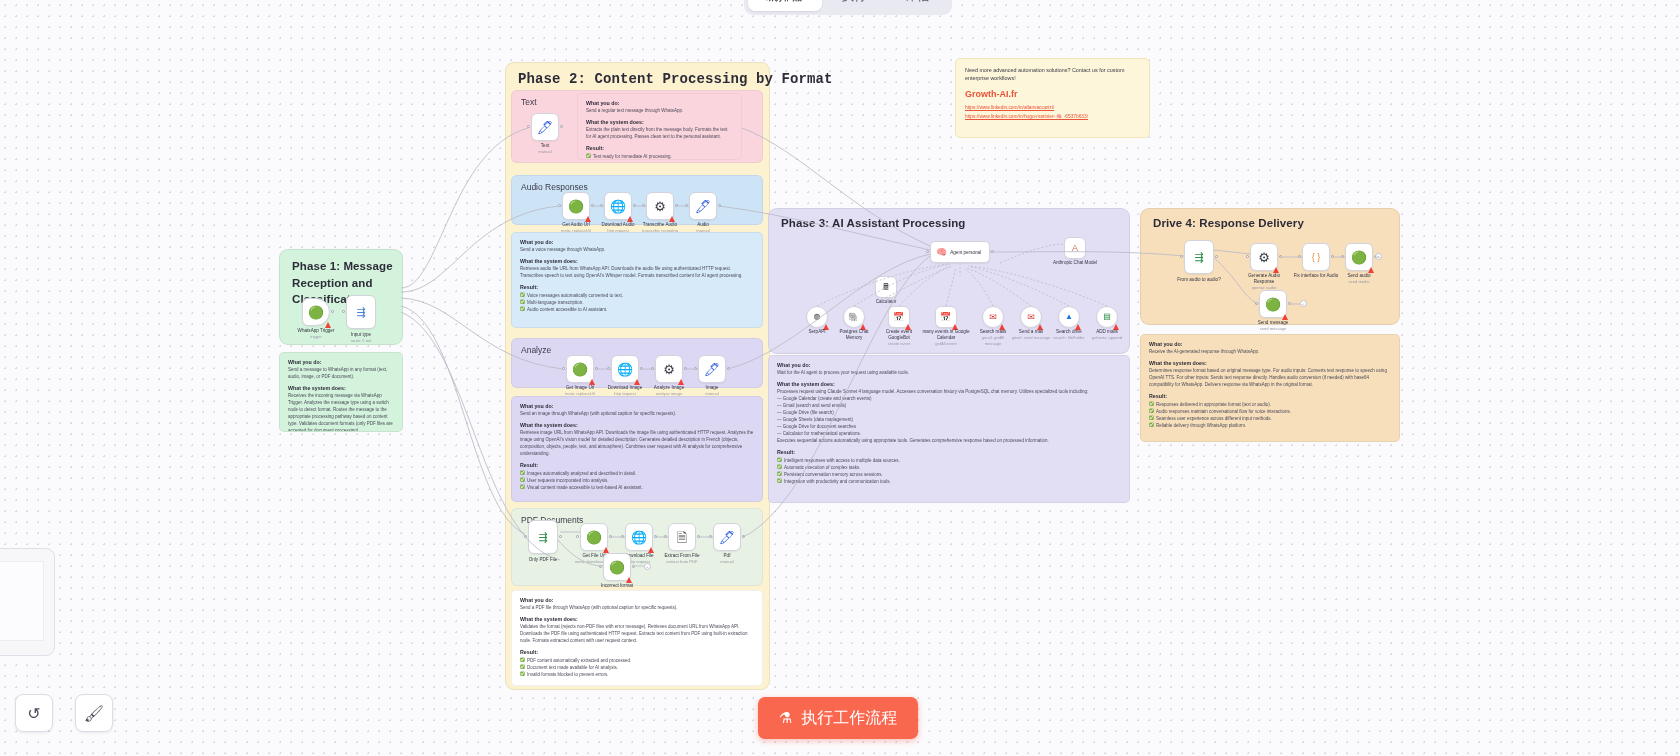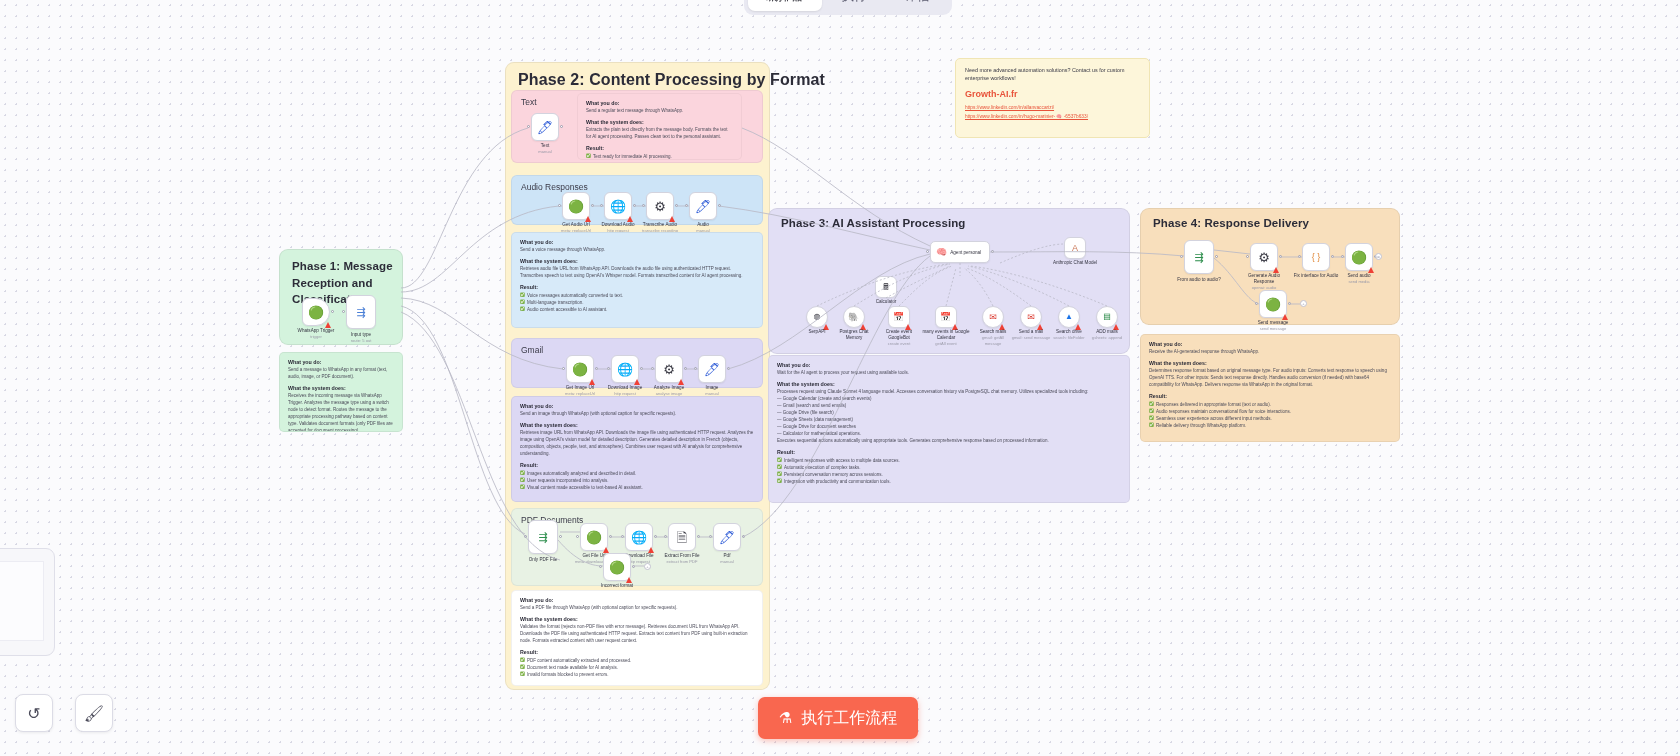--- a/index.html
+++ b/index.html
@@ -149,21 +149,21 @@
 </div>
 <div class="card" style="left:279px;top:352px;width:124px;height:80px;background:#d4f3dd;">
   <h4>What you do:</h4>
   <p>Send a message to WhatsApp in any format (text, audio, image, or PDF document).</p>
   <h4>What the system does:</h4>
   <p>Receives the incoming message via WhatsApp Trigger. Analyzes the message type using a switch node to detect format. Routes the message to the appropriate processing pathway based on content type. Validates document formats (only PDF files are accepted for document processing).</p>
 
 </div>
 
 <div class="phase" style="left:505px;top:62px;width:265px;height:628px;background:#fdf2cf;">
-  <div class="phase-title" style="font-size:16px;">Phase 2: Content Processing by Format</div>
+  <div class="phase-title" style="font-size:14px;font-family:Liberation Mono, monospace;">Phase 2: Content Processing by Format</div>
 </div>
 
 <div class="grp" style="left:511px;top:90px;width:252px;height:73px;background:#fbd5dd;">
   <div class="grp-title">Text</div>
 </div>
 <div class="node" style="left:531px;top:113px;">
   <span class="glyph" style="color:#2b59d6;">🖊</span>
   <i class="port l"></i>
     <i class="port r"></i>
 </div>
@@ -223,21 +223,21 @@
   <p>Retrieves audio file URL from WhatsApp API. Downloads the audio file using authenticated HTTP request. Transcribes speech to text using OpenAI's Whisper model. Formats transcribed content for AI agent processing.</p>
   <h4>Result:</h4>
   <ul>
     <li>Voice messages automatically converted to text.</li>
     <li>Multi-language transcription.</li>
     <li>Audio content accessible to AI assistant.</li>
   </ul>
 </div>
 
 <div class="grp" style="left:511px;top:338px;width:252px;height:50px;background:#dcd8f4;">
-  <div class="grp-title">Gmail</div>
+  <div class="grp-title">Analyze</div>
 </div>
 <div class="node" style="left:566px;top:355px;">
   <span class="glyph">🟢</span>
     <i class="warn"></i>
   <i class="port l"></i>
     <i class="port r"></i>
 </div>
 <div class="nlabel" style="left:580px;top:385px;">
   <span>Get Image Url</span><span class="nsub">meta: replaceUrl</span></div>
 <div class="node" style="left:611px;top:355px;">
@@ -427,21 +427,21 @@
   <h4>Result:</h4>
   <ul>
     <li>Intelligent responses with access to multiple data sources.</li>
     <li>Automatic execution of complex tasks.</li>
     <li>Persistent conversation memory across sessions.</li>
     <li>Integration with productivity and communication tools.</li>
   </ul>
 </div>
 
 <div class="phase" style="left:1140px;top:208px;width:260px;height:117px;background:#f8dfbc;">
-  <div class="phase-title">Phase 4: Response Delivery</div>
+  <div class="phase-title">Drive 4: Response Delivery</div>
 </div>
 <div class="node wide" style="left:1184px;top:240px;">
   <span class="glyph" style="font-size:11px;color:#2f8f4e;">⇶</span>
   <i class="port l"></i>
     <i class="port r"></i>
 </div>
 <div class="nlabel" style="left:1199px;top:277px;"><span>From audio to audio?</span></div>
 
 <div class="node" style="left:1250px;top:243px;">
   <span class="glyph" style="color:#3c3c46;">⚙</span>

